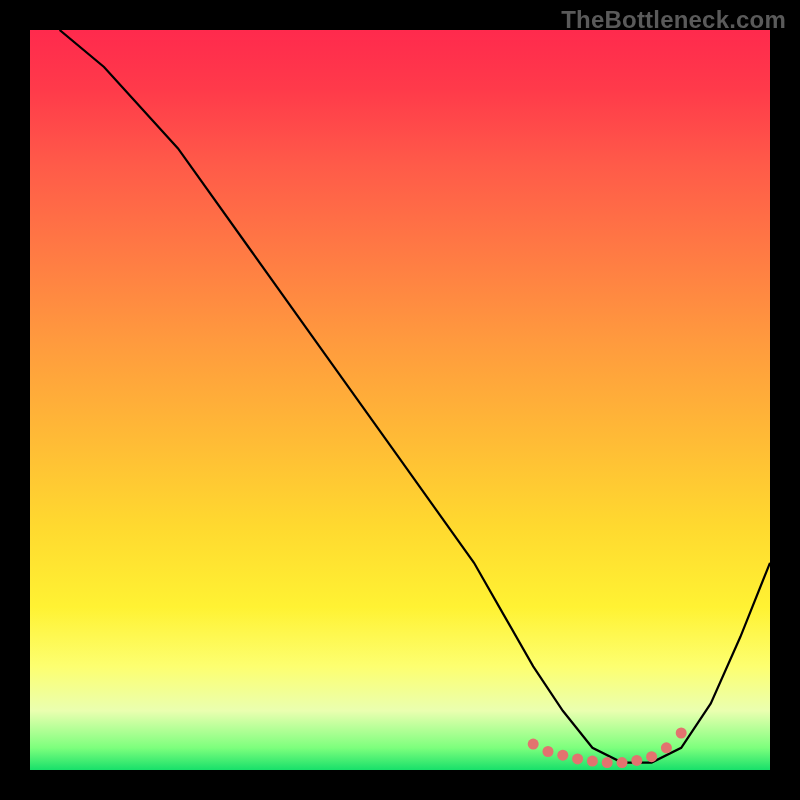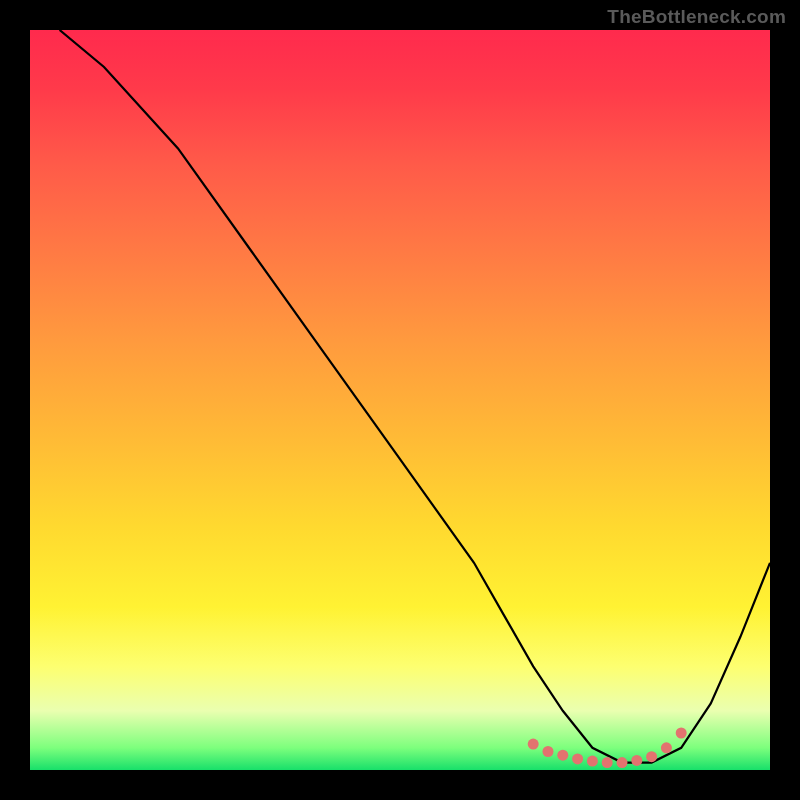--- a/index.html
+++ b/index.html
@@ -17,21 +17,21 @@
     left: 0;
     width: 800px;
     height: 800px;
     background: #000;
   }
   .watermark {
     position: absolute;
     top: 6px;
     right: 14px;
     color: #5a5a5a;
-    font-size: 19px;
+    font-size: 24px;
     font-weight: 600;
     letter-spacing: 0.2px;
     z-index: 10;
   }
   .plot-area {
     position: absolute;
     top: 30px;
     left: 30px;
     width: 740px;
     height: 740px;

